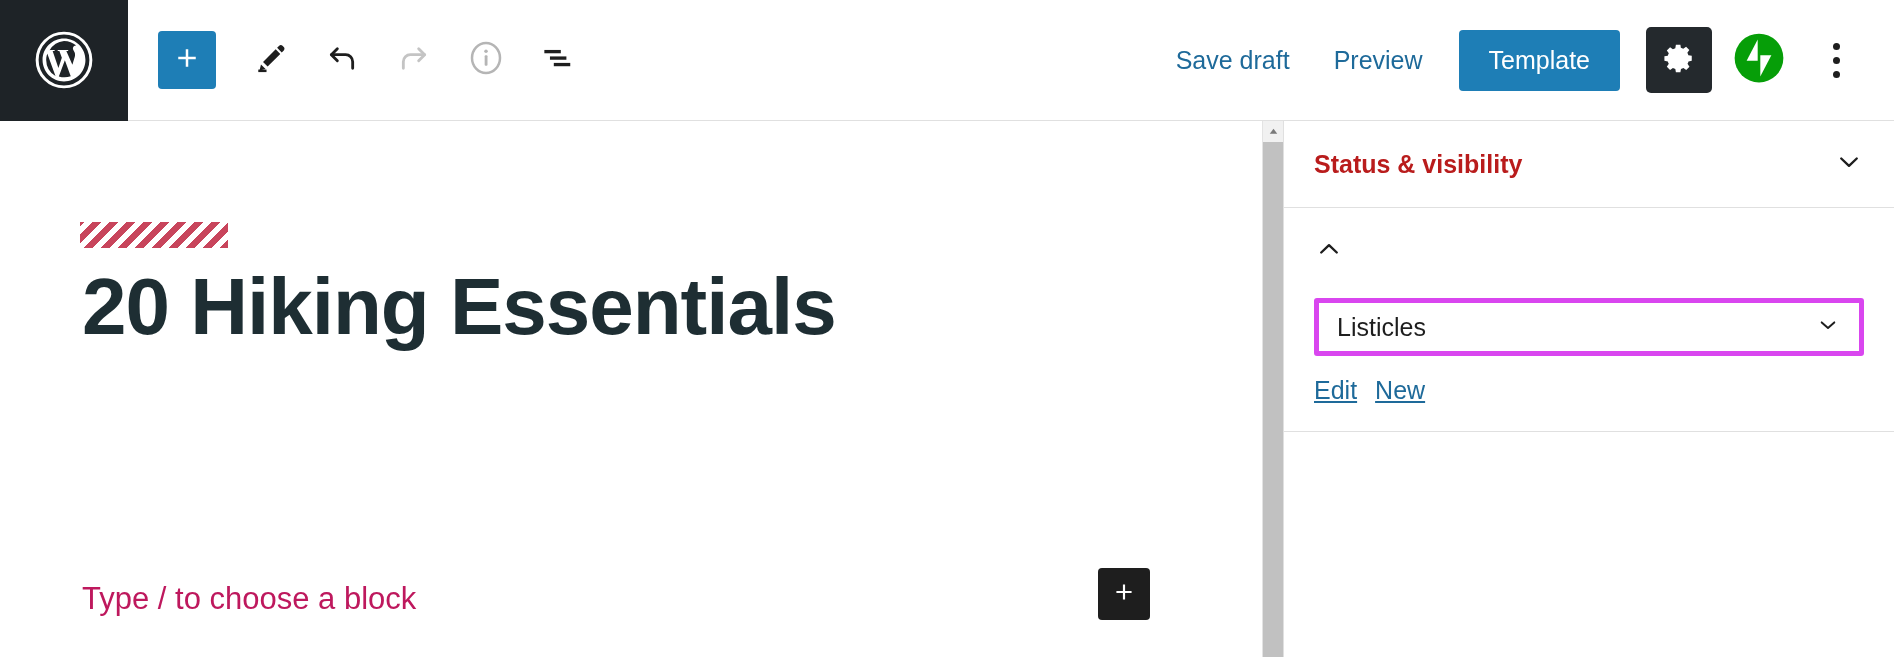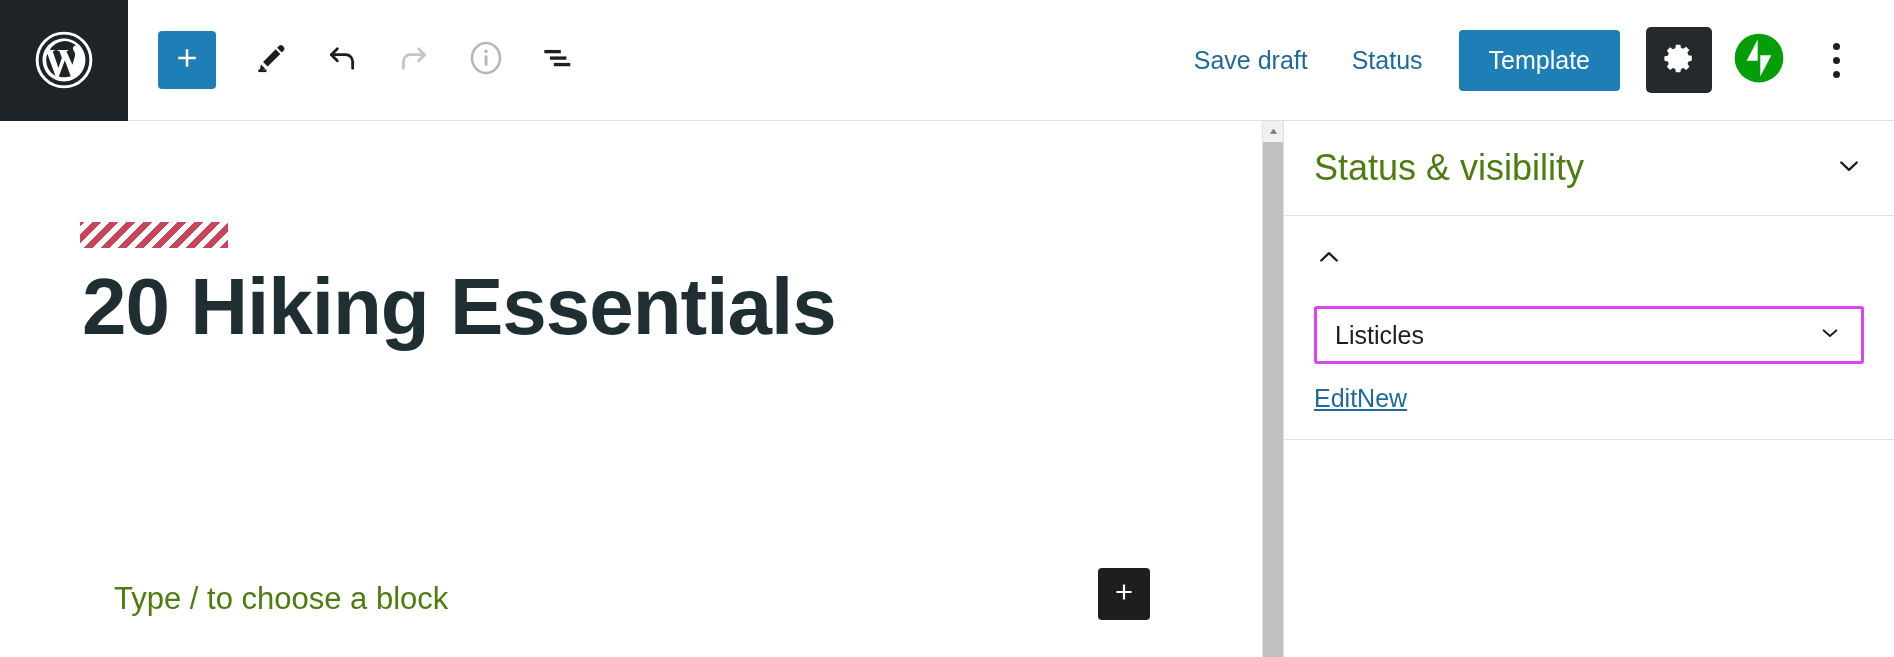--- a/index.html
+++ b/index.html
@@ -194,24 +194,23 @@
     left: 82px;
     top: 448px;
     width: 1100px;
     height: 60px;
     display: flex;
     align-items: center;
   }
 
   .block-placeholder-text {
     font-size: 31px;
-    color: #4d7c0f;
+    color: #be185d;
     font-family: "Liberation Sans", sans-serif;
     white-space: nowrap;
-    margin-left: 32px;
   }
 
   .inline-add-btn {
     position: absolute;
     left: 1098px;
     top: 447px;
     width: 52px;
     height: 52px;
     background: #1e1e1e;
     border-radius: 4px;
@@ -306,50 +305,51 @@
     align-items: center;
     justify-content: space-between;
     padding: 26px 30px 26px 30px;
     cursor: pointer;
     background: transparent;
     border: none;
     width: 100%;
     font-family: "Liberation Sans", sans-serif;
   }
   .panel-title {
-    font-size: 36px;
-    font-weight: normal;
-    color: #4d7c0f;
+    font-size: 25px;
+    font-weight: bold;
+    color: #b91c1c;
     white-space: nowrap;
   }
   .panel-body {
     padding: 4px 30px 26px 30px;
   }
 
   .template-select {
     width: 100%;
     height: 58px;
-    border: 3px solid #d946ef;
+    border: 5px solid #d946ef;
     border-radius: 3px;
     background: #ffffff;
     display: flex;
     align-items: center;
     justify-content: space-between;
     padding: 0 18px;
     cursor: pointer;
     font-family: "Liberation Sans", sans-serif;
   }
   .template-select-value {
     font-size: 25px;
     color: #1e1e1e;
   }
 
   .template-links {
     margin-top: 20px;
     display: flex;
+    gap: 18px;
   }
   .template-link {
     font-size: 25px;
     color: #1e6a9a;
     text-decoration: underline;
     cursor: pointer;
     font-family: "Liberation Sans", sans-serif;
   }
 </style>
 </head>
@@ -425,21 +425,21 @@
         </span>
       </div>
 
     </div>
 
     <div class="toolbar-spacer"></div>
 
     <div class="toolbar-right">
 
       <button class="text-btn">Save draft</button>
-      <button class="text-btn">Status</button>
+      <button class="text-btn">Preview</button>
       <button class="publish-btn">Template</button>
 
       <div class="gear-btn">
         <span>
           <svg width="34" height="34" viewBox="0 0 24 24">
             <path d="M12 8.2a3.8 3.8 0 1 0 0 7.6 3.8 3.8 0 0 0 0-7.6zm0 5.9a2.1 2.1 0 1 1 0-4.2 2.1 2.1 0 0 1 0 4.2z" fill="#ffffff"></path>
             <path d="M21 13.6v-3.2l-2.4-.4a6.9 6.9 0 0 0-.7-1.7l1.4-2-2.3-2.3-2 1.4a6.9 6.9 0 0 0-1.7-.7L13 2.7H9.8l-.4 2.4c-.6.16-1.16.4-1.7.7l-2-1.4L3.4 6.7l1.4 2c-.3.54-.54 1.1-.7 1.7l-2.4.4v3.2l2.4.4c.16.6.4 1.16.7 1.7l-1.4 2 2.3 2.3 2-1.4c.54.3 1.1.54 1.7.7l.4 2.4H13l.4-2.4c.6-.16 1.16-.4 1.7-.7l2 1.4 2.3-2.3-1.4-2c.3-.54.54-1.1.7-1.7l2.3-.4z" fill="#ffffff"></path>
           </svg>
         </span>
       </div>

